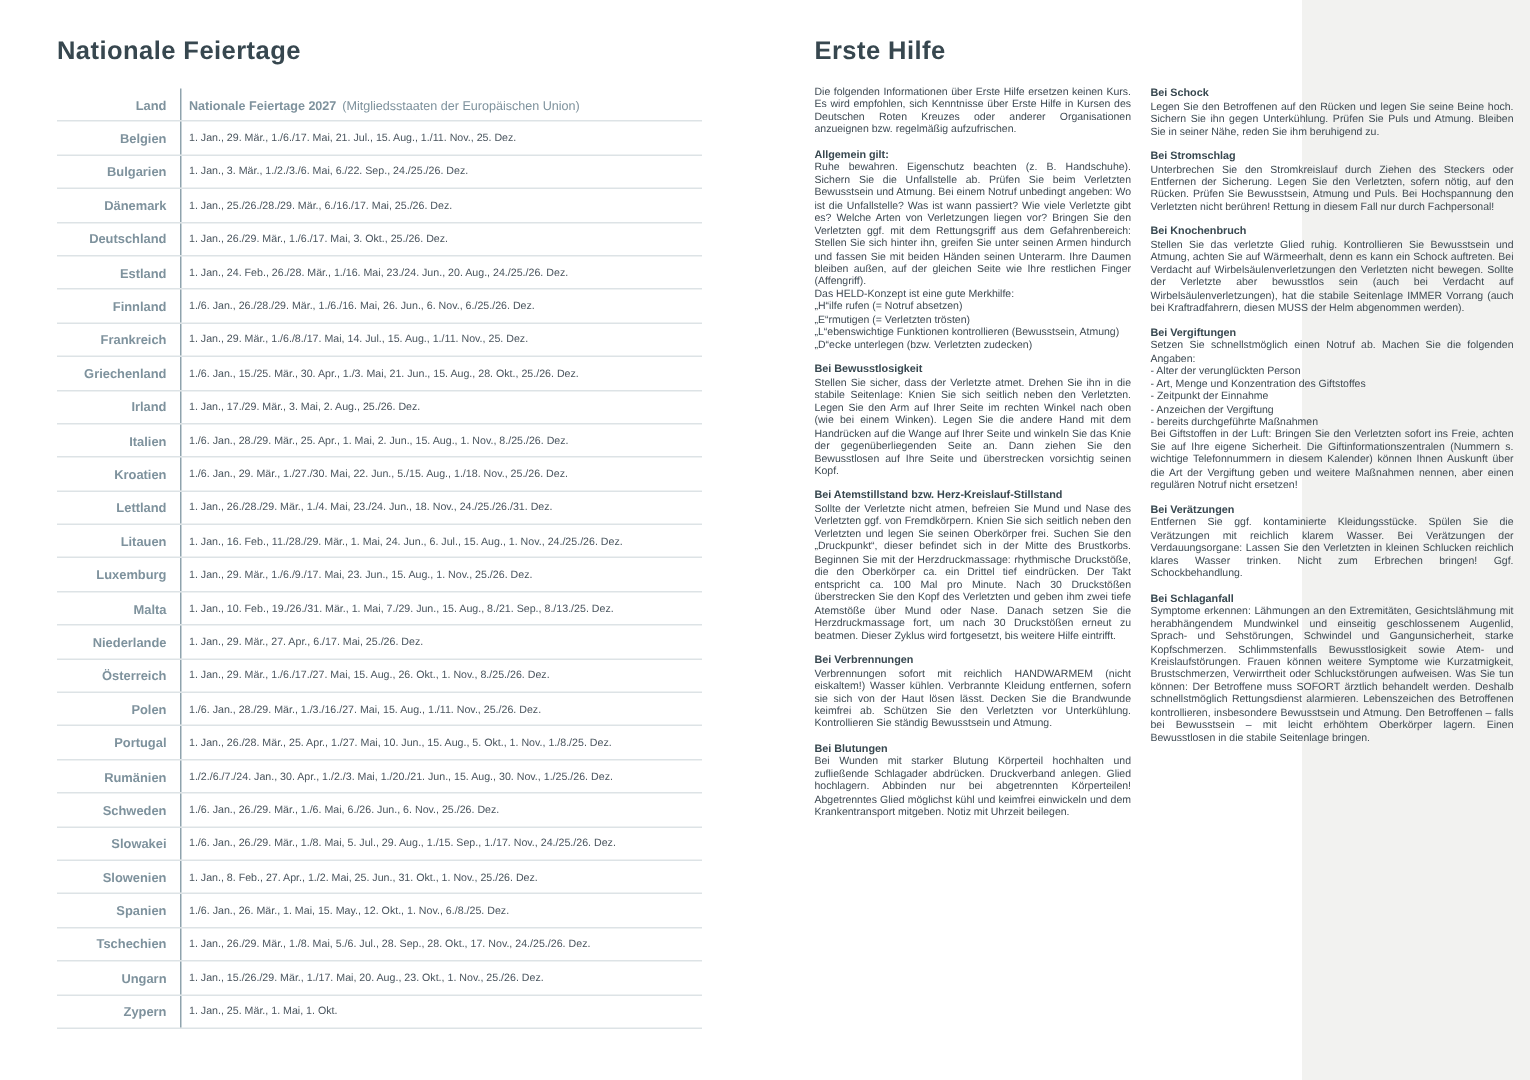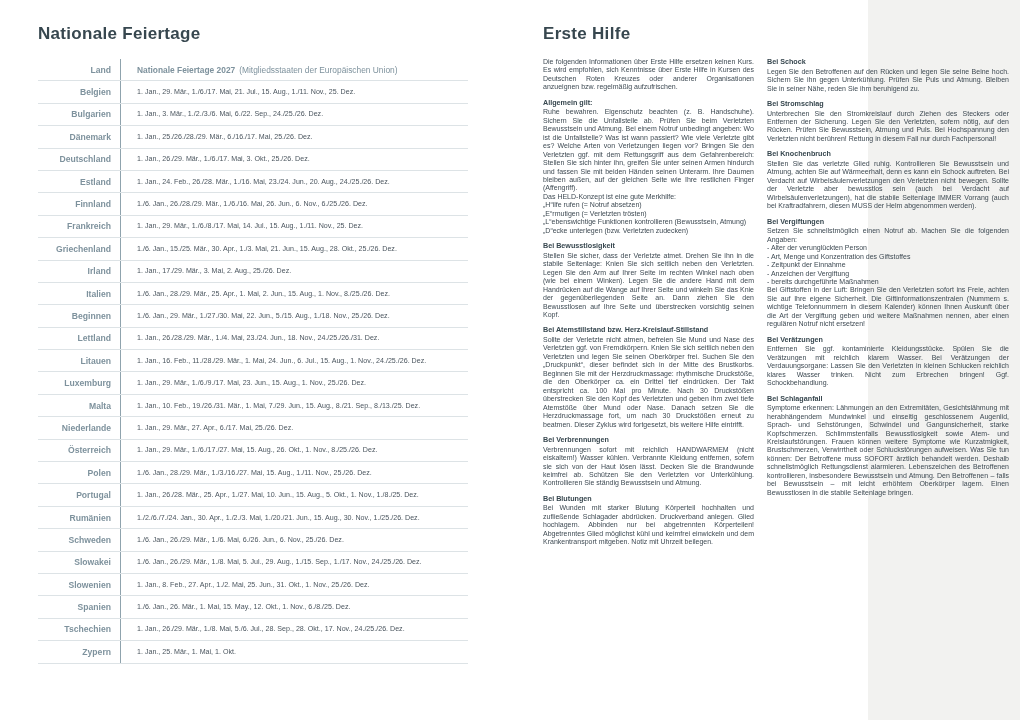--- a/index.html
+++ b/index.html
@@ -19,21 +19,21 @@
 
   .page-title{font-size:17px;font-weight:bold;color:var(--title-color);letter-spacing:.3px;}
 
   
   .left-page{position:absolute;left:38px;top:24px;width:430px;}
   .holiday-table{margin-top:15px;width:100%;text-align:right;}
   .trow{display:flex;align-items:stretch;height:22.4px;border-bottom:1px solid var(--rowline-color);}
   .cell-country{width:82px;flex:none;display:flex;justify-content:flex-end;align-items:center;
     padding-right:9px;color:var(--country-color);font-weight:bold;font-size:8.6px;white-space:nowrap;}
   .cell-dates{flex:1;display:flex;align-items:center;border-left:1.5px solid var(--divider-color);
-    padding-left:16px;color:var(--dates-color);font-size:7.1px;white-space:nowrap;overflow:hidden;}
+    padding-left:5px;color:var(--dates-color);font-size:7.1px;white-space:nowrap;overflow:hidden;}
   .thead .cell-country{font-size:8.6px;}
   .thead .cell-dates{color:var(--head-color);font-size:8.4px;}
   .th-main{font-weight:bold;}
   .th-note{font-weight:normal;margin-left:4px;}
 
   
   .right-page{position:absolute;left:543px;top:24px;width:466px;}
   .columns{display:flex;margin-top:14px;gap:13px;align-items:flex-start;}
   .col{flex:none;}
   .col-a{width:211px;}
@@ -93,21 +93,21 @@
           </div>
           <div class="trow">
             <div class="cell-country">Irland</div>
             <div class="cell-dates">1. Jan., 17./29. Mär., 3. Mai, 2. Aug., 25./26. Dez.</div>
           </div>
           <div class="trow">
             <div class="cell-country">Italien</div>
             <div class="cell-dates">1./6. Jan., 28./29. Mär., 25. Apr., 1. Mai, 2. Jun., 15. Aug., 1. Nov., 8./25./26. Dez.</div>
           </div>
           <div class="trow">
-            <div class="cell-country">Beginnen</div>
+            <div class="cell-country">Kroatien</div>
             <div class="cell-dates">1./6. Jan., 29. Mär., 1./27./30. Mai, 22. Jun., 5./15. Aug., 1./18. Nov., 25./26. Dez.</div>
           </div>
           <div class="trow">
             <div class="cell-country">Lettland</div>
             <div class="cell-dates">1. Jan., 26./28./29. Mär., 1./4. Mai, 23./24. Jun., 18. Nov., 24./25./26./31. Dez.</div>
           </div>
           <div class="trow">
             <div class="cell-country">Litauen</div>
             <div class="cell-dates">1. Jan., 16. Feb., 11./28./29. Mär., 1. Mai, 24. Jun., 6. Jul., 15. Aug., 1. Nov., 24./25./26. Dez.</div>
           </div>
@@ -151,20 +151,24 @@
             <div class="cell-country">Slowenien</div>
             <div class="cell-dates">1. Jan., 8. Feb., 27. Apr., 1./2. Mai, 25. Jun., 31. Okt., 1. Nov., 25./26. Dez.</div>
           </div>
           <div class="trow">
             <div class="cell-country">Spanien</div>
             <div class="cell-dates">1./6. Jan., 26. Mär., 1. Mai, 15. May., 12. Okt., 1. Nov., 6./8./25. Dez.</div>
           </div>
           <div class="trow">
             <div class="cell-country">Tschechien</div>
             <div class="cell-dates">1. Jan., 26./29. Mär., 1./8. Mai, 5./6. Jul., 28. Sep., 28. Okt., 17. Nov., 24./25./26. Dez.</div>
+          </div>
+          <div class="trow">
+            <div class="cell-country">Ungarn</div>
+            <div class="cell-dates">1. Jan., 15./26./29. Mär., 1./17. Mai, 20. Aug., 23. Okt., 1. Nov., 25./26. Dez.</div>
           </div>
           <div class="trow">
             <div class="cell-country">Zypern</div>
             <div class="cell-dates">1. Jan., 25. Mär., 1. Mai, 1. Okt.</div>
           </div>
         </div>
     </div>
   </section>
 
   <section class="right-page">

